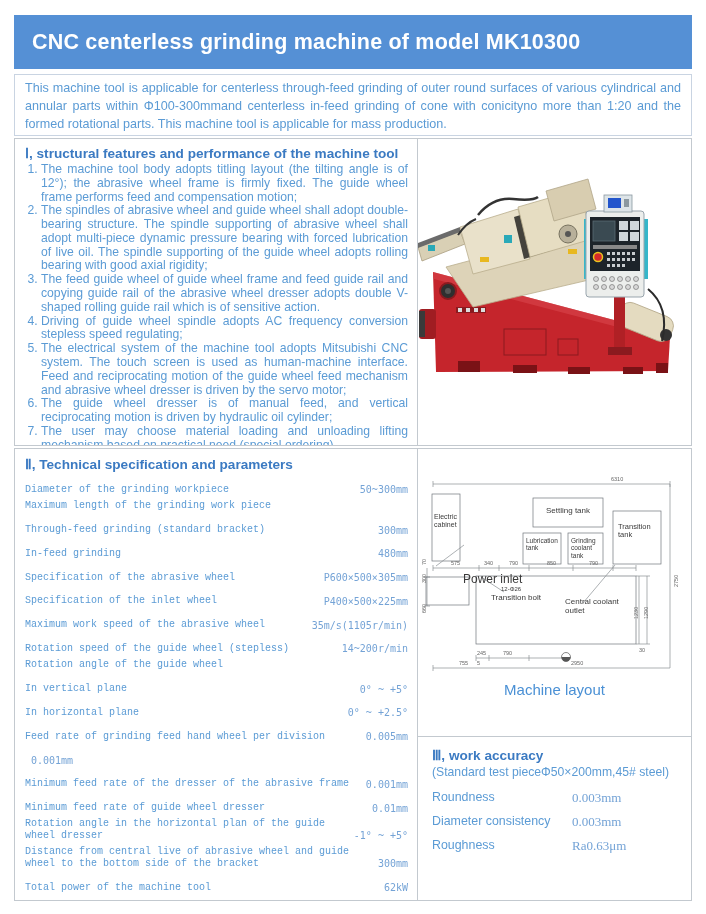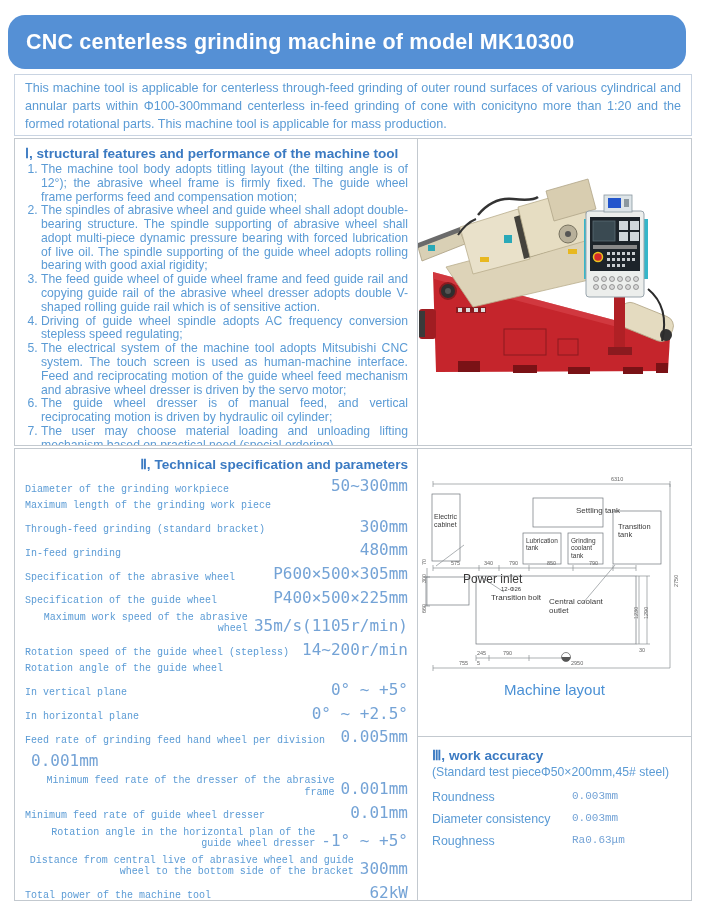--- a/index.html
+++ b/index.html
@@ -1,67 +1,67 @@
 <!DOCTYPE html>
 <html><head>
 <meta charset="utf-8">
 <style>
   html,body{margin:0;padding:0;background:#fff;}
   .page{width:706px;height:914px;position:relative;background:#fff;overflow:hidden;
         font-family:"Liberation Sans",sans-serif;}
 
   
-  .hdr{position:absolute;left:8px;top:15px;width:678px;height:54px;background:#5590d5;
+  .hdr{position:absolute;left:14px;top:15px;width:678px;height:54px;background:#5590d5;
        color:#fff;display:flex;align-items:center;padding-left:18px;box-sizing:border-box;
-       font-size:21.5px;font-weight:bold;letter-spacing:.2px;border-radius:17px;}
+       font-size:21.5px;font-weight:bold;letter-spacing:.2px;}
 
   
   .intro{position:absolute;left:14px;top:74px;width:678px;height:62px;border:1px solid #c9d4e2;
          box-sizing:border-box;color:#5b9bd5;font-size:12.6px;line-height:1.42;
          padding:5px 10px;text-align:justify;}
 
   
   .sec{position:absolute;left:14px;width:678px;border:1px solid #c3c9cf;box-sizing:border-box;display:flex;}
   .sec1{top:138px;height:308px;}
   .sec2{top:448px;height:453px;}
   .cell-l{width:403px;border-right:1px solid #c3c9cf;box-sizing:border-box;overflow:hidden;}
   .sec1 .cell-l{padding:4px 9px 2px 10px;}
-  .sec2 .cell-l{padding:5px 9px 0 10px;text-align:right;}
+  .sec2 .cell-l{padding:5px 9px 0 10px;}
   .cell-r{flex:1;position:relative;display:flex;flex-direction:column;}
 
   .sec-h{color:#3b7ac2;font-size:13.6px;font-weight:bold;margin:2px 0 2px;}
 
   ol.features{margin:0;padding-left:16px;color:#5b9bd5;font-size:12.2px;line-height:1.13;
               text-align:justify;}
   ol.features li{margin:0;padding:0;}
 
   
   .spec-row{display:flex;justify-content:space-between;align-items:flex-end;padding:2.4px 0;}
   .spec-label{color:#5b9bd5;font-size:10px;line-height:1.16;font-family:Liberation Mono, monospace;}
-  .spec-value{color:#74a3d6;font-family:"DejaVu Sans Mono",monospace;font-size:16px;
-              white-space:nowrap;margin-left:6px;}
+  .spec-value{color:#74a3d6;font-family:"DejaVu Sans Mono",monospace;font-size:10px;
+              white-space:nowrap;margin-left:6px;margin-top:8px;}
 
   
   .photo-wrap{position:absolute;inset:0;}
 
   
   .diagram-wrap{height:287px;border-bottom:1px solid #c3c9cf;position:relative;}
   .diagram{position:absolute;left:3px;top:12px;width:266px;height:212px;}
   .diagram svg{position:absolute;left:0;top:0;}
   .dlabel{position:absolute;color:#3a3a3a;line-height:1.12;}
   .dim{position:absolute;font-size:5.5px;color:#666;white-space:nowrap;}
   .rot{transform:rotate(-90deg);transform-origin:left top;}
   .caption{position:absolute;left:0;right:0;top:232px;text-align:center;color:#4a90d5;font-size:15px;}
 
   
   .accuracy{padding:8px 14px 0 14px;}
   .acc-sub{color:#5b9bd5;font-size:12.2px;margin:2px 0 7px;}
   .acc-row{display:flex;padding:4px 0;}
   .acc-label{color:#5b9bd5;font-size:12.4px;width:140px;}
-  .acc-value{color:#74a3d6;font-family:Liberation Mono, monospace;font-size:11px;white-space:nowrap;}
+  .acc-value{color:#74a3d6;font-family:Liberation Serif, serif;font-size:13px;white-space:nowrap;}
 </style>
 </head>
 <body>
 
 <div class="page">
 
   <div class="hdr">
     <span>CNC centerless grinding machine of model MK10300</span>
   </div>
 
@@ -222,21 +222,21 @@
             <span class="spec-label">In-feed grinding</span>
             <span class="spec-value">480mm</span>
           </div>
 
           <div class="spec-row">
             <span class="spec-label">Specification of the abrasive wheel</span>
             <span class="spec-value">P600×500×305mm</span>
           </div>
 
           <div class="spec-row">
-            <span class="spec-label">Specification of the guide wheel</span>
+            <span class="spec-label">Specification of the inlet wheel</span>
             <span class="spec-value">P400×500×225mm</span>
           </div>
 
           <div class="spec-row">
             <span class="spec-label">Maximum work speed of the abrasive wheel</span>
             <span class="spec-value">35m/s(1105r/min)</span>
           </div>
 
           <div class="spec-row">
             <span class="spec-label">Rotation speed of the guide wheel (stepless)</span>
@@ -355,28 +355,28 @@
               <line x1="83" y1="131" x2="60" y2="116"></line>
               <line x1="162" y1="142" x2="194" y2="104"></line>
             </g>
 
             <circle cx="145" cy="196" r="4.5" fill="none" stroke="#555" stroke-width="0.7"></circle>
             <path d="M140.5,196 a4.5,4.5 0 0 0 9 0 z" fill="#555"></path>
           </svg>
 
           <div class="dlabel" style="left:13px;top:52px;width:28px;font-size:7px;">Electric cabinet</div>
           <div class="dlabel" style="left:42px;top:72px;font-size:12px;margin-top:40px;">Power inlet</div>
-          <div class="dlabel" style="left:112px;top:46px;width:70px;text-align:center;font-size:8px;margin-left:30px;">Settling tank</div>
+          <div class="dlabel" style="left:112px;top:46px;width:70px;text-align:center;font-size:8px;">Settling tank</div>
           <div class="dlabel" style="left:105px;top:76px;width:34px;font-size:6.5px;">Lubrication tank</div>
           <div class="dlabel" style="left:150px;top:76px;width:30px;font-size:6.5px;">Grinding coolant tank</div>
           <div class="dlabel" style="left:197px;top:62px;width:38px;font-size:7.5px;">Transition tank</div>
 
           <div class="dlabel" style="left:80px;top:125px;font-size:6px;">12-Φ26</div>
           <div class="dlabel" style="left:70px;top:133px;width:50px;font-size:8px;">Transition bolt</div>
-          <div class="dlabel" style="left:128px;top:137px;width:66px;font-size:8px;">Central coolant outlet</div>
+          <div class="dlabel" style="left:144px;top:137px;width:66px;font-size:8px;">Central coolant outlet</div>
 
           <div class="dim" style="left:190px;top:15px;">6310</div>
           <div class="dim" style="left:30px;top:99px;">575</div>
           <div class="dim" style="left:63px;top:99px;">340</div>
           <div class="dim" style="left:88px;top:99px;">790</div>
           <div class="dim" style="left:126px;top:99px;">850</div>
           <div class="dim" style="left:168px;top:99px;">790</div>
           <div class="dim rot" style="left:0px;top:104px;">70</div>
           <div class="dim rot" style="left:0px;top:122px;">300</div>
           <div class="dim rot" style="left:0px;top:152px;">660</div>

